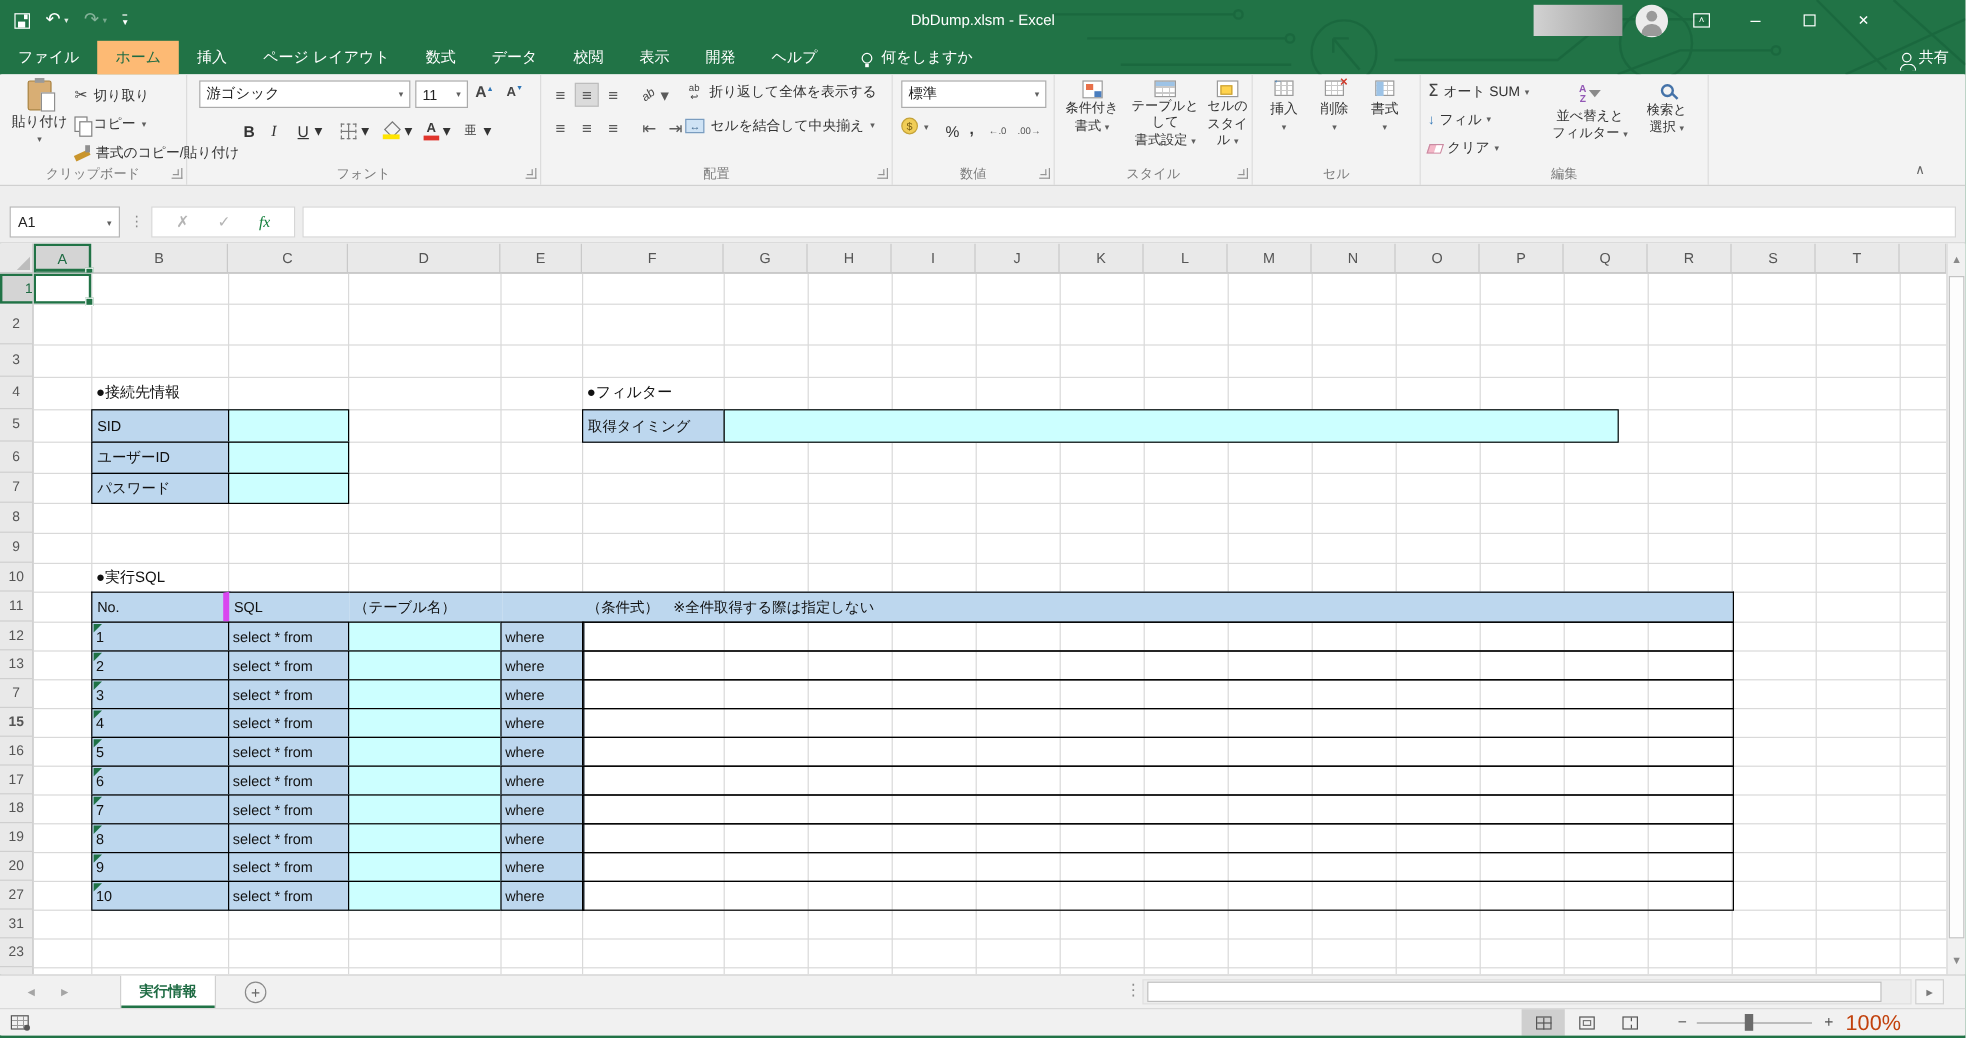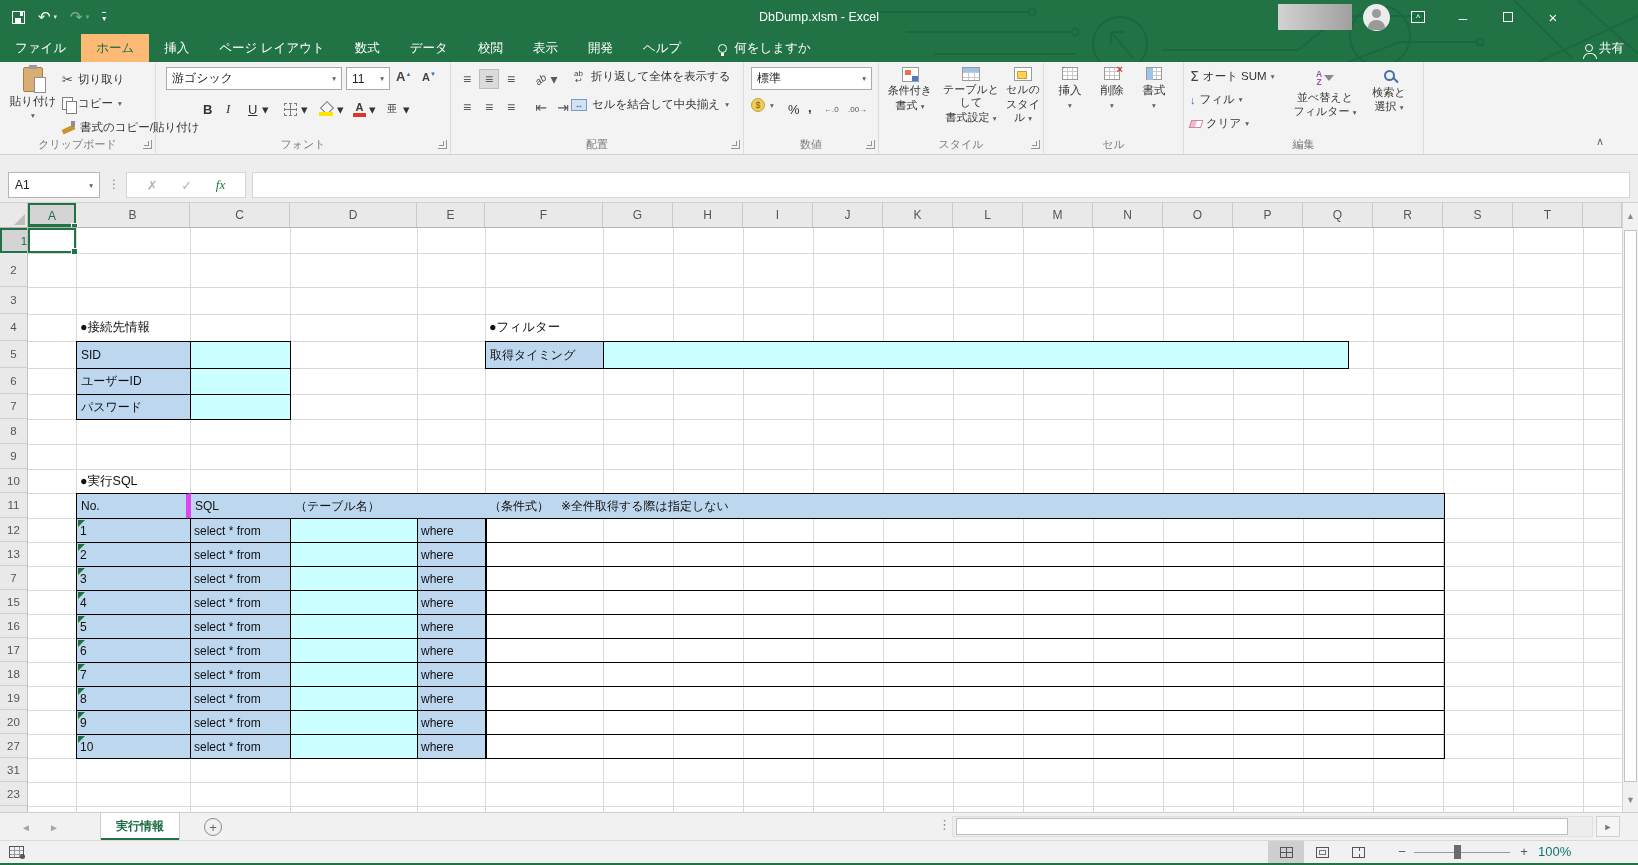--- a/index.html
+++ b/index.html
@@ -177,21 +177,21 @@
 .vw.on{background:#cfcfcf}
 .iv1{width:13px;height:11px;border:1px solid #555;background-image:linear-gradient(#555,#555),linear-gradient(#555,#555);background-size:13px 1px,1px 11px;background-position:center center;background-repeat:no-repeat}
 .iv2{width:13px;height:11px;border:1px solid #555;position:relative}
 .iv2::before{content:"";position:absolute;left:2px;top:2px;right:2px;bottom:2px;border:1px solid #777}
 .iv3{width:13px;height:11px;border:1px solid #555;position:relative}
 .iv3::before{content:"";position:absolute;left:6px;top:0;bottom:0;border-left:1px dashed #555}
 .zminus{position:absolute;left:1392px;top:0;height:22px;width:20px;text-align:center;line-height:22px;color:#555;font-size:13px}
 .ztrack{position:absolute;left:1414px;top:11px;width:96px;height:1px;background:#999}
 .zthumb{position:absolute;left:1454px;top:4px;width:7px;height:14px;background:#6b6b6b}
 .zplus{position:absolute;left:1514px;top:0;height:22px;width:20px;text-align:center;line-height:22px;color:#555;font-size:13px}
-.zlabel{position:absolute;left:1538px;top:0;height:22px;line-height:22px;font-size:13px;color:#0f766e}
+.zlabel{position:absolute;left:1538px;top:0;height:22px;line-height:22px;font-size:18px;color:#c2410c}
 .greenstrip{position:absolute;top:863px;left:0;width:1638px;height:2px;background:#217346}
 </style>
 </head>
 <body>
 
 <div class="win">
 
   <div class="top">
     <svg class="deco" width="760" height="62" viewBox="0 0 760 62">
       <g fill="none" stroke="#16603a" stroke-width="2" opacity="0.55">
@@ -511,21 +511,21 @@
         <div class="rhc" style="top: 113px; height: 27px;">5</div>
         <div class="rhc" style="top: 140px; height: 26px;">6</div>
         <div class="rhc" style="top: 166px; height: 25px;">7</div>
         <div class="rhc" style="top: 191px; height: 25px;">8</div>
         <div class="rhc" style="top: 216px; height: 25px;">9</div>
         <div class="rhc" style="top: 241px; height: 24px;">10</div>
         <div class="rhc" style="top: 265px; height: 25px;">11</div>
         <div class="rhc" style="top: 290px; height: 24px;">12</div>
         <div class="rhc" style="top: 314px; height: 24px;">13</div>
         <div class="rhc" style="top: 338px; height: 24px;">7</div>
-        <div class="rhc" style="top: 362px; height: 24px;">15</div>
+        <div class="rhc" style="top: 362px; height: 24px; font-weight: bold;">15</div>
         <div class="rhc" style="top: 386px; height: 24px;">16</div>
         <div class="rhc" style="top: 410px; height: 24px;">17</div>
         <div class="rhc" style="top: 434px; height: 24px;">18</div>
         <div class="rhc" style="top: 458px; height: 24px;">19</div>
         <div class="rhc" style="top: 482px; height: 24px;">20</div>
         <div class="rhc" style="top: 506px; height: 24px;">27</div>
         <div class="rhc" style="top: 530px; height: 24px;">31</div>
         <div class="rhc" style="top: 554px; height: 24px;">23</div>
       </div>
     <div class="gridarea">

